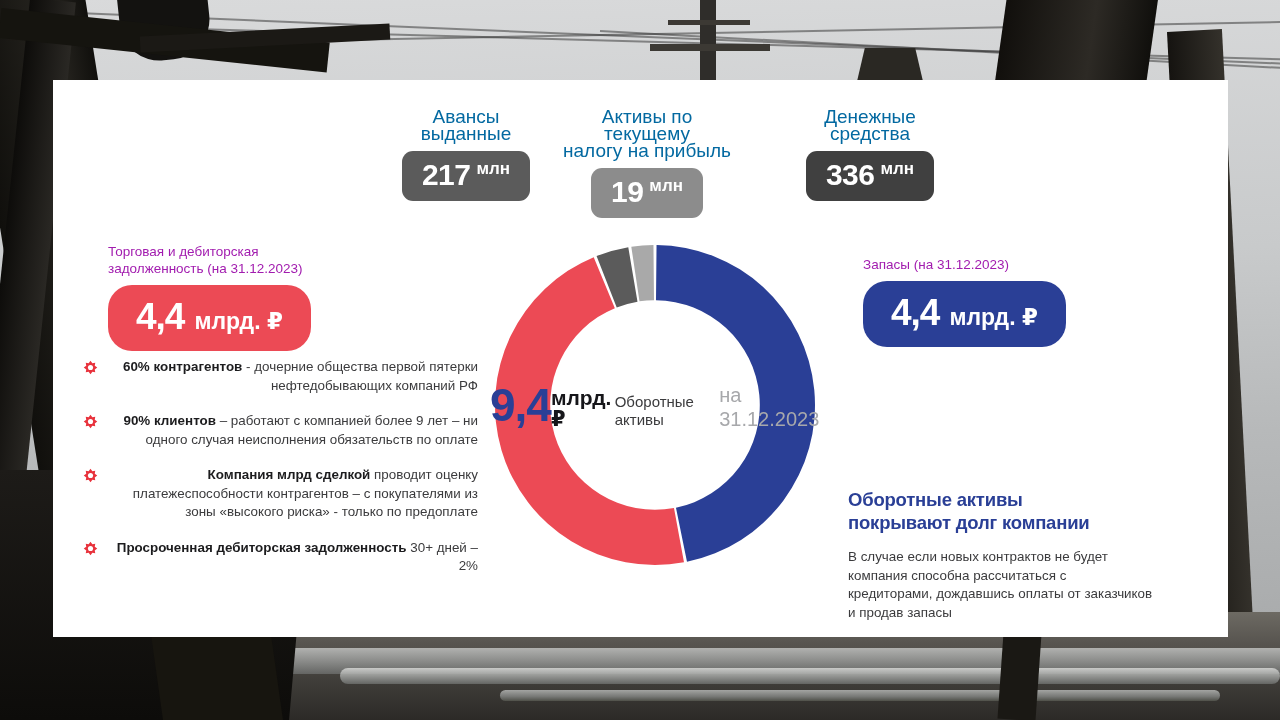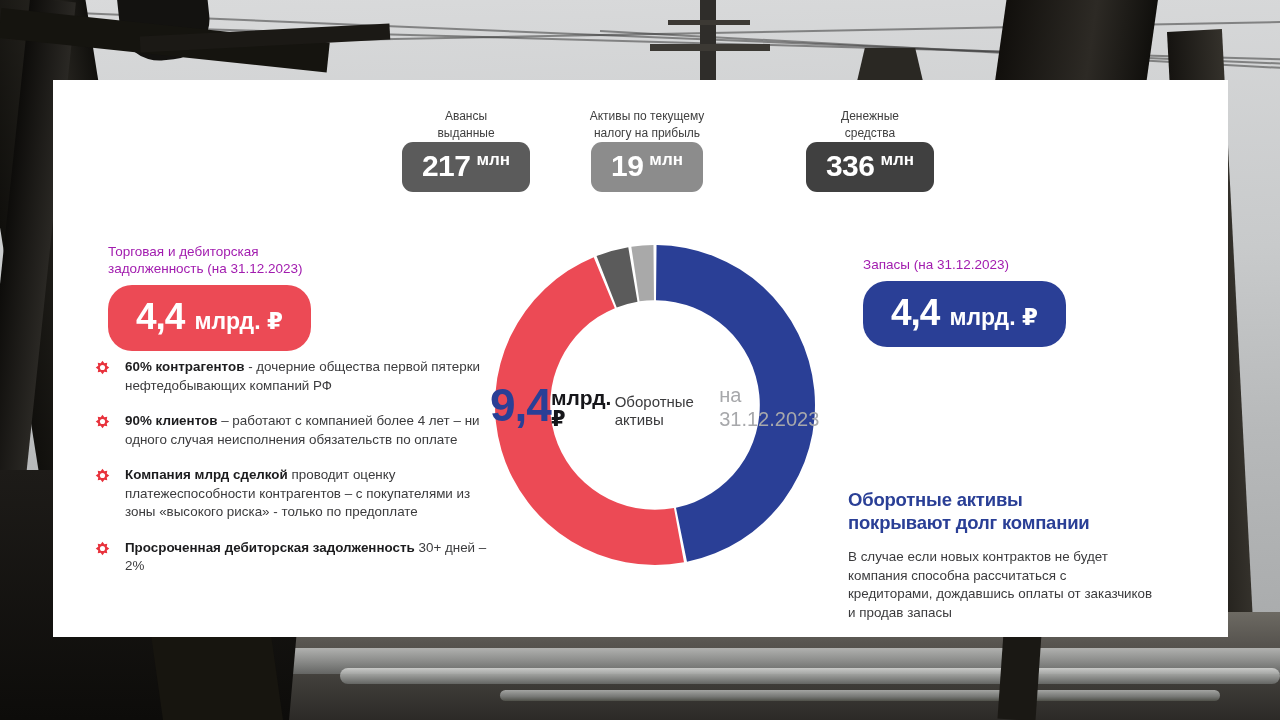--- a/index.html
+++ b/index.html
@@ -157,24 +157,25 @@
   .top-stats {
     position: absolute;
     left: 340px; top: 28px;
     width: 500px; height: 120px;
   }
   .stat {
     position: absolute;
     text-align: center;
   }
   .stat-label {
-    font-size: 12px;
+    font-size: 19px;
     line-height: 17px;
-    color: #404040;
+    color: #0369a1;
     white-space: pre-line;
+    margin-bottom: 9px;
   }
   .stat-pill {
     display: inline-flex;
     align-items: flex-start;
     justify-content: center;
     gap: 6px;
     border-radius: 11px;
     padding: 9px 20px 11px 20px;
     color: #ffffff;
   }
@@ -222,22 +223,23 @@
     font-weight: 700;
     line-height: 1;
   }
 
   #debt-block  { left: 55px;  top: 163px; }
   #stock-block { left: 810px; top: 176px; }
 
   
   .bullets {
     position: absolute;
-    left: 42px; top: 278px;
+    left: 30px; top: 278px;
     width: 395px;
+    text-align: right;
   }
   .bullet {
     position: relative;
     padding-left: 30px;
     margin-bottom: 17px;
     font-size: 13.4px;
     line-height: 18.5px;
     color: #3b3b3d;
   }
   .bullet:last-child { margin-bottom: 0; }
@@ -416,21 +418,21 @@
         <span><b>60% контрагентов</b><span>  - дочерние общества первой пятерки нефтедобывающих компаний РФ</span></span>
       </div>
 
       <div class="bullet">
         <span class="bullet-icon">
           <svg viewBox="0 0 24 24" width="15" height="15" aria-hidden="true">
             <path d="M12 1.2 L15 5.2 L19.6 4.4 L18.8 9 L22.8 12 L18.8 15 L19.6 19.6 L15 18.8 L12 22.8 L9 18.8 L4.4 19.6 L5.2 15 L1.2 12 L5.2 9 L4.4 4.4 L9 5.2 Z" fill="#e8323c"></path>
             <circle cx="12" cy="12" r="4.1" fill="#ffffff"></circle>
           </svg>
         </span>
-        <span><b>90% клиентов</b><span> – работают с компанией более 4 лет – ни одного случая неисполнения обязательств по оплате</span></span>
+        <span><b>90% клиентов</b><span> – работают с компанией более 9 лет – ни одного случая неисполнения обязательств по оплате</span></span>
       </div>
 
       <div class="bullet">
         <span class="bullet-icon">
           <svg viewBox="0 0 24 24" width="15" height="15" aria-hidden="true">
             <path d="M12 1.2 L15 5.2 L19.6 4.4 L18.8 9 L22.8 12 L18.8 15 L19.6 19.6 L15 18.8 L12 22.8 L9 18.8 L4.4 19.6 L5.2 15 L1.2 12 L5.2 9 L4.4 4.4 L9 5.2 Z" fill="#e8323c"></path>
             <circle cx="12" cy="12" r="4.1" fill="#ffffff"></circle>
           </svg>
         </span>
         <span><b>Компания млрд сделкой</b><span> проводит оценку платежеспособности контрагентов – с покупателями из зоны «высокого риска» - только по предоплате</span></span>

